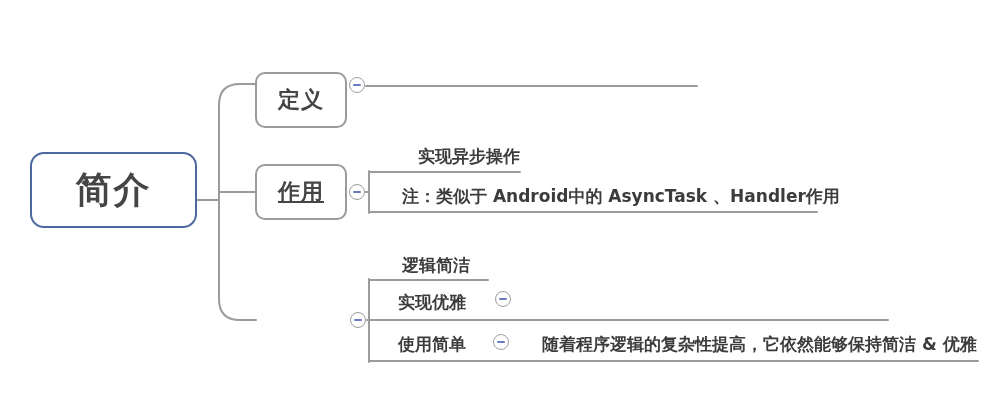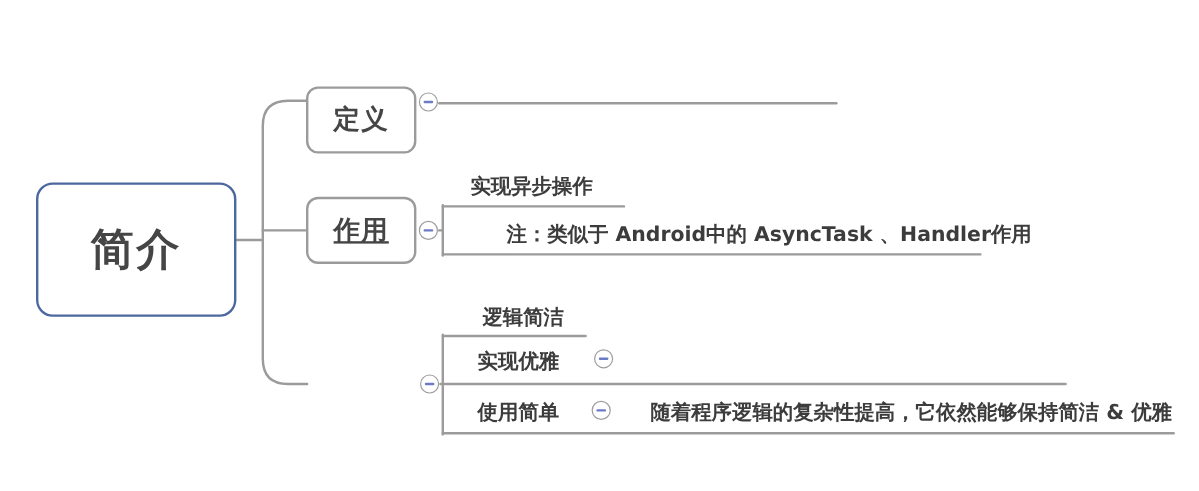--- a/index.html
+++ b/index.html
@@ -8,38 +8,38 @@
     font-family:"DejaVu Sans","Liberation Sans",sans-serif;
   }
   .lines{position:absolute;left:0;top:0;width:999px;height:409px;}
   .lines path{stroke:#9b9b9b;stroke-width:2;fill:none;stroke-linecap:round;}
   .node{
     position:absolute;box-sizing:border-box;background:#ffffff;
     display:flex;align-items:center;justify-content:center;
     color:#454545;cursor:default;
   }
   .root{
-    left:30px;top:152px;width:167px;height:112px;
+    left:30px;top:152px;width:167px;height:76px;
     border:2px solid #4c689e;border-radius:14px;
     font-size:36px;font-weight:bold;letter-spacing:2px;
   }
   .branch{
     width:92px;height:56px;border:2px solid #9b9b9b;border-radius:10px;
     font-size:22px;font-weight:bold;letter-spacing:1px;
   }
   .b1{left:255px;top:56px;margin-top:16px;}
   .b2{left:255px;top:164px;text-decoration:underline;}
   .b3{left:255px;top:292px;}
   .leaf{
     position:absolute;white-space:nowrap;color:#3c3c3c;
     font-size:17px;font-weight:600;height:20px;line-height:20px;cursor:default;
   }
   .t1{left:400px;top:57px;}
-  .t2{left:392px;top:146px;}
-  .t3{left:422px;top:186px;}
+  .t2{left:418px;top:146px;}
+  .t3{left:402px;top:186px;}
   .t4{left:402px;top:255px;}
   .t5a{left:398px;top:292px;}
   .t5b{left:542px;top:292px;}
   .t6a{left:398px;top:334px;}
   .t6b{left:542px;top:334px;}
   .collapse{
     position:absolute;width:16px;height:16px;box-sizing:border-box;
     border:1.5px solid #9e9e9e;border-radius:50%;background:#ffffff;
     display:flex;align-items:center;justify-content:center;cursor:pointer;
   }

